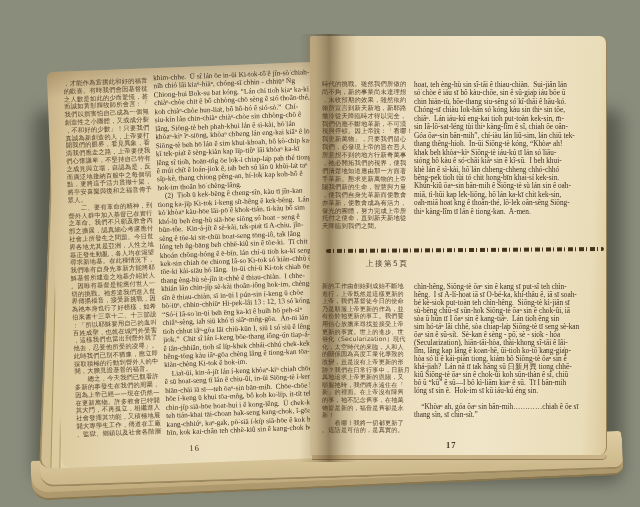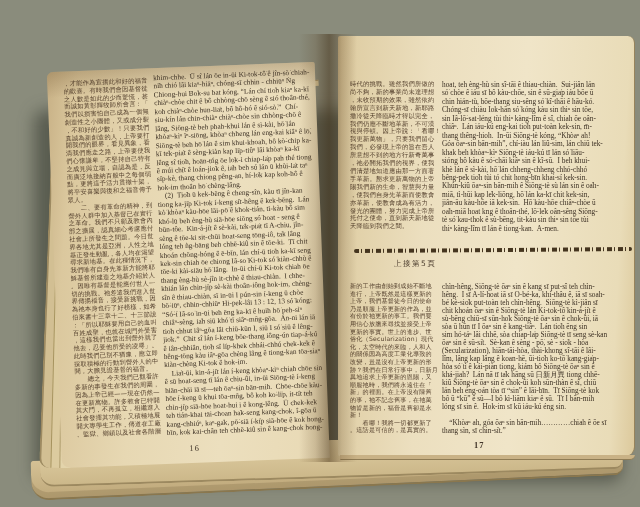--- a/index.html
+++ b/index.html
@@ -40,21 +40,21 @@
   .page-left{
     left:62px;top:72px;width:268px;height:396px;
     transform:rotate(-2.2deg);transform-origin:0 100%;
     background:linear-gradient(97deg,#c7b085 0%,#dbc89e 10%,#e7d8b3 35%,#ecdfbe 65%,#e8d9b4 100%);
     border-radius:6px 2px 0 8px;
   }
   .page-left::before{content:"";position:absolute;left:0;right:0;top:0;height:26px;
     background:linear-gradient(180deg,rgba(110,82,46,0.30),rgba(110,82,46,0));
     border-radius:6px 2px 0 0;}
   .page-right{
-    left:338px;top:36px;width:296px;height:420px;
+    left:310px;top:36px;width:296px;height:420px;
     background:linear-gradient(93deg,#cdb88c 0%,#e0cfa6 6%,#ecdfbf 30%,#f0e5c8 60%,#e9dcb8 92%,#dcc99c 100%);
     border-radius:2px 7px 9px 2px;border-right:1px solid #96835c;
   }
   .page-right::after{content:"";position:absolute;left:2px;right:-1px;bottom:-4px;height:4px;
     background:#c9b286;border-bottom:1px solid #8f7c55;border-radius:0 0 8px 2px;}
 
   .col{position:absolute;overflow:hidden;}
   .tline{white-space:pre;overflow:hidden;}
   .zh .tline{
     font-size:6.3px;line-height:7.8px;letter-spacing:0.2px;color:#55412e;
@@ -222,33 +222,31 @@
         <div class="tline">亦革新，使教會成為有活力，</div>
         <div class="tline">發光的團體，努力完成上帝所</div>
         <div class="tline">托付之使命，直到新天新地從</div>
         <div class="tline">天降臨到我們之間。</div>
       </div>
     <div class="col poj rp-poj1">
         <div class="tline">hoat, teh èng-hù sin sî-tāi ê thiau-chiàn.  Sui-jiân lán</div>
         <div class="tline">só͘ chòe ê iáu sī bô kàu-chōe, sin ê sū-gia̍p iáu bōe ū</div>
         <div class="tline">chin hián-tù, bōe-thang siu-sêng só͘ kî-thāi ê hāu-kó.</div>
         <div class="tline">Chóng-sī chiàu Iok-hān só͘ kóng kàu sin thiⁿ sin tōe,</div>
+        <div class="tline">chiâⁿ.  Lán iáu-kú eng-kai tio̍h put-toàn kek-sin, m̄-</div>
         <div class="tline">sin Iâ-lō͘-sat-léng tùi thiⁿ kàng-lîm ê sî, chiah ōe oân-</div>
-        <div class="tline">chiâⁿ.  Lán iáu-kú eng-kai tio̍h put-toàn kek-sin, m̄-</div>
+        <div class="tline">Góa ōaⁿ-sin bān-mih”, chí-iàu lán liû-sim, lán chiū tek-</div>
         <div class="tline">thang thêng-hioh.  In-ūi Siōng-tè kóng, “Khòaⁿ ah!</div>
-        <div class="tline">Góa ōaⁿ-sin bān-mih”, chí-iàu lán liû-sim, lán chiū tek-</div>
         <div class="tline">khak beh khòaⁿ-kìⁿ Siōng-tè iáu-kú tī lán só͘ liāu-</div>
         <div class="tline">sióng bô kàu ê só͘-chāi kiâⁿ sin ê kî-sū.  I beh khui-</div>
         <div class="tline">khè lán ê sì-kài, hō͘ lán chheng-chheng chhó-chhó</div>
         <div class="tline">bêng-pe̍k tio̍h tùi tó chit hong-bīn khai-sí kek-sin.</div>
         <div class="tline">Khún-kiû ōaⁿ-sin bān-mih ê Siōng-tè sù lán sin ê oa̍h-</div>
         <div class="tline">miā, tì-hūi kap le̍k-liōng, hō͘ lán ka-kī chit kek-sin,</div>
-        <div class="tline">jiân-āu kàu-hōe iā kek-sin.  Hō͘ kàu-hōe chiâⁿ-chòe ū</div>
         <div class="tline">oa̍h-miā hoat kng ê thoân-thé, lō͘-le̍k oân-sêng Siōng-</div>
-        <div class="tline">tè só͘ kau-thok ê sù-bēng, tit-kàu sin thiⁿ sin tōe tùi</div>
         <div class="tline">thiⁿ kàng-lîm tī lán ê tiong-kan.  A-men.</div>
       </div>
     <div class="divider"></div>
     <div class="cont-note">上接第5頁</div>
     <div class="col zh rp-zh2">
         <div class="tline">新的工作由創始到成始不斷地</div>
         <div class="tline">進行，上帝既然是這樣更新的</div>
         <div class="tline">上帝，我們基督徒今日的使命</div>
         <div class="tline">乃是順服上帝更新的作為，並</div>
         <div class="tline">有份於祂更新的事工。我們要</div>
@@ -265,31 +263,29 @@
         <div class="tline">的事，祂不記念舊事，在祂萬</div>
         <div class="tline">物皆是新的，福音是舊卻是永</div>
         <div class="tline">新！</div>
         <div class="tline">　　看哪！我將一切都更新了</div>
         <div class="tline">。這話是可信的，是真實的。</div>
       </div>
     <div class="col poj rp-poj2">
         <div class="tline">chìn-hêng, Siōng-tè ōaⁿ sin ê kang sī put-sî teh chìn-</div>
         <div class="tline">hêng.  I sī A-lí-hoat iā sī O-bé-ka, khí-thâu ê, iā sī soah-</div>
         <div class="tline">bé kè-sio̍k put-toàn teh chìn-hêng.  Siōng-tè kì-jiân sī</div>
-        <div class="tline">chit khoán ōaⁿ sin ê Siōng-tè lán Ki-tok-tô͘ kin-á-ji̍t ê</div>
         <div class="tline">sù-bēng chiū-sī sūn-ho̍k Siōng-tè ōaⁿ sin ê chok-ûi, iā</div>
         <div class="tline">sòa ū hūn tī I ōaⁿ sin ê kang-tiâⁿ.  Lán tio̍h ēng sin</div>
         <div class="tline">sim hó-táⁿ lâi chhē, sòa chiap-la̍p Siōng-tè tī seng sè-kan</div>
         <div class="tline">ōaⁿ sin ê sū-si̍t.  Sè-kan ê sèng - pō͘, sè - sio̍k - hòa</div>
         <div class="tline">(Secularization), hiān-tāi-hòa, thài-khong sî-tāi ê lâi-</div>
         <div class="tline">lîm, lâng kap lâng ê koan-hē, ūi-tio̍h ko-tō͘ kang-gia̍p-</div>
         <div class="tline">hòa só͘ tì ê kái-piàn tiong, kiám bô Siōng-tè ōaⁿ sin ê</div>
         <div class="tline">khá-jiah?  Lán nā tī ta̍k hāng sū 日新月異 tiong chhē-</div>
         <div class="tline">kiû Siōng-tè ōaⁿ sin ê chok-ûi koh sūn-thàn ê sî, chiū</div>
-        <div class="tline">lán beh éng-oán tòa tī “sin” ê lāi-bīn.  Tī Siōng-tè kok</div>
         <div class="tline">bô ū “kū” ê sū—I bô kì-liām kiaⁿ ê sū.  Tī I bān-mih</div>
         <div class="tline">lóng sī sin ê.  Hok-im sī kū iáu-kú éng sin.</div>
         <div class="tline">&nbsp;</div>
         <div class="tline">    “Khòaⁿ ah, góa ōaⁿ sin bān-mih…………chiah ê ōe sī</div>
         <div class="tline">thang sìn, sī chin-si̍t.”</div>
       </div>
     <div class="pagenum rp-num">17</div>
   </div>
 
   <div class="gutter"></div>

